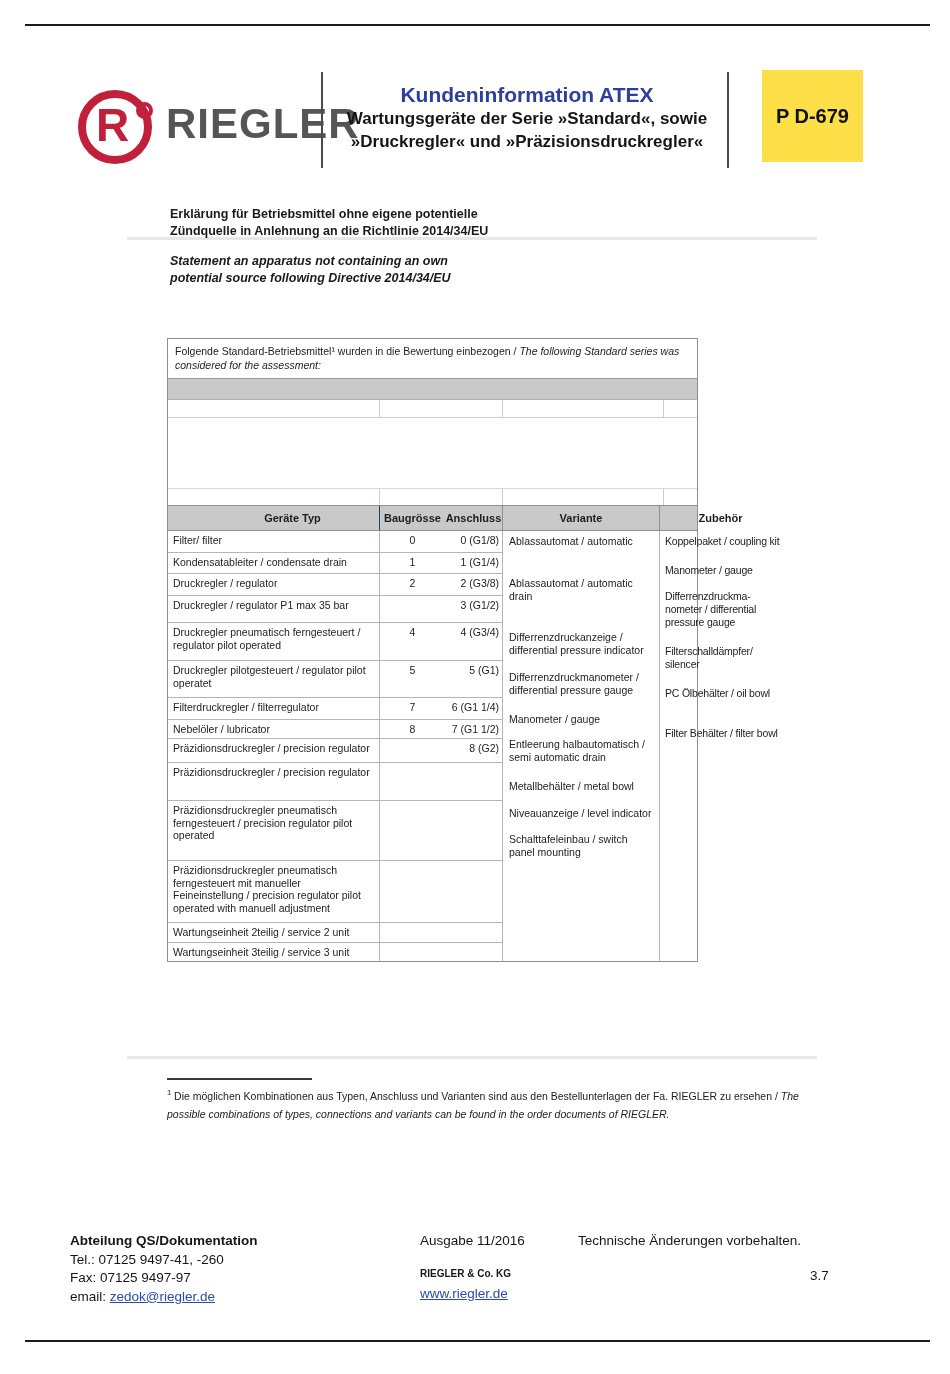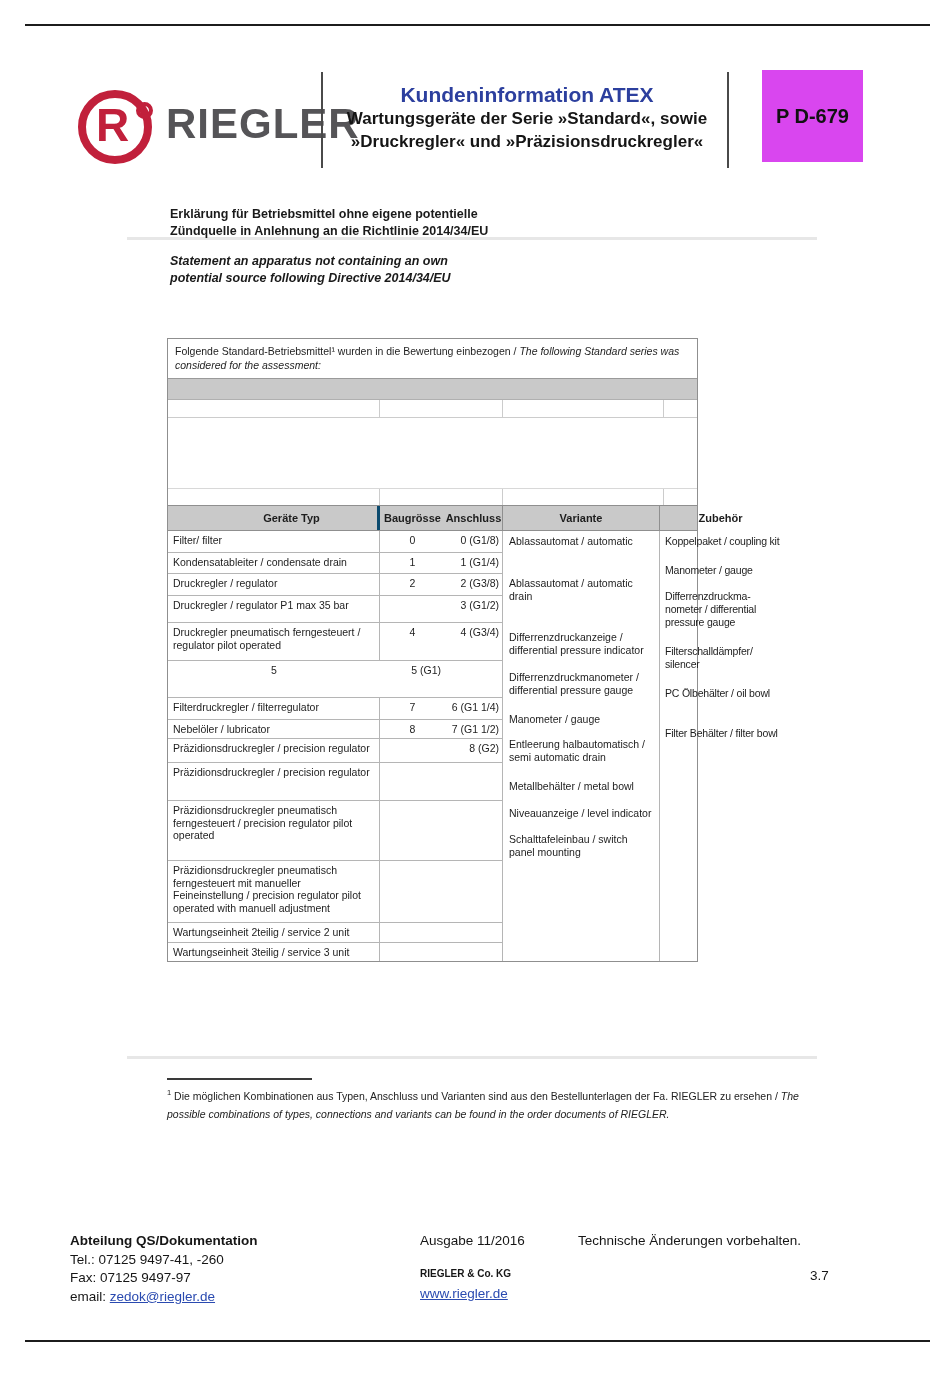--- a/index.html
+++ b/index.html
@@ -13,42 +13,42 @@
   
   .logo{position:absolute;left:78px;top:84px;width:240px;height:84px;}
   .logo-ring{position:absolute;left:0;top:6px;width:58px;height:58px;border:8px solid #c1203b;border-radius:50%;}
   .logo-r{position:absolute;left:18px;top:10px;font-size:46px;font-weight:bold;color:#c1203b;line-height:62px;}
   .logo-o{position:absolute;left:58px;top:18px;width:9px;height:9px;border:4px solid #c1203b;border-radius:50%;}
   .brand{position:absolute;left:88px;top:16px;font-size:42px;font-weight:bold;color:#555457;letter-spacing:1px;}
   .vrule{position:absolute;top:72px;width:2px;height:96px;background:#4a4a4a;}
   .titleblock{position:absolute;left:332px;top:82px;width:390px;text-align:center;}
   .title1{font-size:21px;font-weight:bold;color:#2c3f9e;line-height:25px;}
   .title2{font-size:17px;font-weight:bold;color:#151515;line-height:23px;}
-  .docbox{position:absolute;left:762px;top:70px;width:101px;height:92px;background:#d946ef;
+  .docbox{position:absolute;left:762px;top:70px;width:101px;height:92px;background:#fde047;
           display:flex;align-items:center;justify-content:center;font-size:20px;font-weight:bold;color:#111;}
 
   
   .statement{position:absolute;left:170px;top:206px;width:420px;}
   .st-de{font-size:12.5px;font-weight:bold;line-height:16.5px;color:#1a1a1a;}
   .st-en{font-size:12.5px;font-weight:bold;font-style:italic;line-height:16.5px;color:#1a1a1a;margin-top:14px;}
 
   
   .tbl{position:absolute;left:167px;top:338px;width:531px;border:1px solid #8f8f8f;box-sizing:border-box;font-size:10.5px;color:#1d1d1d;}
   .t-intro{padding:5px 7px 6px 7px;line-height:14px;border-bottom:1px solid #9a9a9a;}
   .t-intro .it{font-style:italic;}
   .t-grayband{height:20px;background:#c9c9c9;border-bottom:1px solid #b0b0b0;}
   .t-empty{display:grid;grid-template-columns:212px 123px 161px 1fr;}
   .t-empty.e1{height:17px;border-bottom:1px solid #cccccc;}
   .t-empty .ec{border-right:1px solid #cccccc;}
   .t-bigempty{height:70px;border-bottom:1px solid #d8d8d8;}
   .t-empty.e2{height:16px;}
   .t-head{display:grid;grid-template-columns:212px 65px 58px 157px 121px;background:#c9c9c9;
           border-top:1px solid #8f8f8f;border-bottom:1px solid #8f8f8f;height:24px;align-items:center;
           font-weight:bold;font-size:11px;text-align:center;}
-  .t-head .hc1{border-right:3px solid #0c4a6e;height:100%;display:flex;align-items:center;justify-content:center;padding-left:38px;}
+  .t-head .hc1{border-right:1px solid #0c4a6e;height:100%;display:flex;align-items:center;justify-content:center;padding-left:38px;}
   .t-head .hc3{border-right:1px solid #8f8f8f;height:100%;display:flex;align-items:center;justify-content:center;}
   .t-head .hc4{border-right:1px solid #8f8f8f;height:100%;display:flex;align-items:center;justify-content:center;}
   .t-body{display:grid;grid-template-columns:335px 157px 121px;}
   .rows{display:block;border-right:1px solid #b5b5b5;}
   .trow{display:grid;grid-template-columns:212px 65px 58px;border-bottom:1px solid #b5b5b5;box-sizing:border-box;}
   .trow:last-child{border-bottom:none;}
   .c-type{padding:3px 5px 2px 5px;line-height:12.5px;border-right:1px solid #b5b5b5;}
   .c-size{text-align:center;padding-top:3px;}
   .c-conn{text-align:right;padding:3px 4px 0 0;}
   .vcell{border-right:1px solid #b5b5b5;padding:0 4px 0 6px;line-height:13px;}
@@ -166,20 +166,21 @@
             <div class="c-type">Druckregler / regulator P1 max 35 bar</div>
             <div class="c-size"></div>
             <div class="c-conn">3 (G1/2)</div>
           </div>
         <div class="trow rh5">
             <div class="c-type">Druckregler pneumatisch ferngesteuert / regulator pilot operated</div>
             <div class="c-size">4</div>
             <div class="c-conn">4 (G3/4)</div>
           </div>
         <div class="trow rh6">
+            <div class="c-type">Druckregler pilotgesteuert / regulator pilot operatet</div>
             <div class="c-size">5</div>
             <div class="c-conn">5 (G1)</div>
           </div>
         <div class="trow rh7">
             <div class="c-type">Filterdruckregler / filterregulator</div>
             <div class="c-size">7</div>
             <div class="c-conn">6 (G1 1/4)</div>
           </div>
         <div class="trow rh8">
             <div class="c-type">Nebelöler / lubricator</div>

